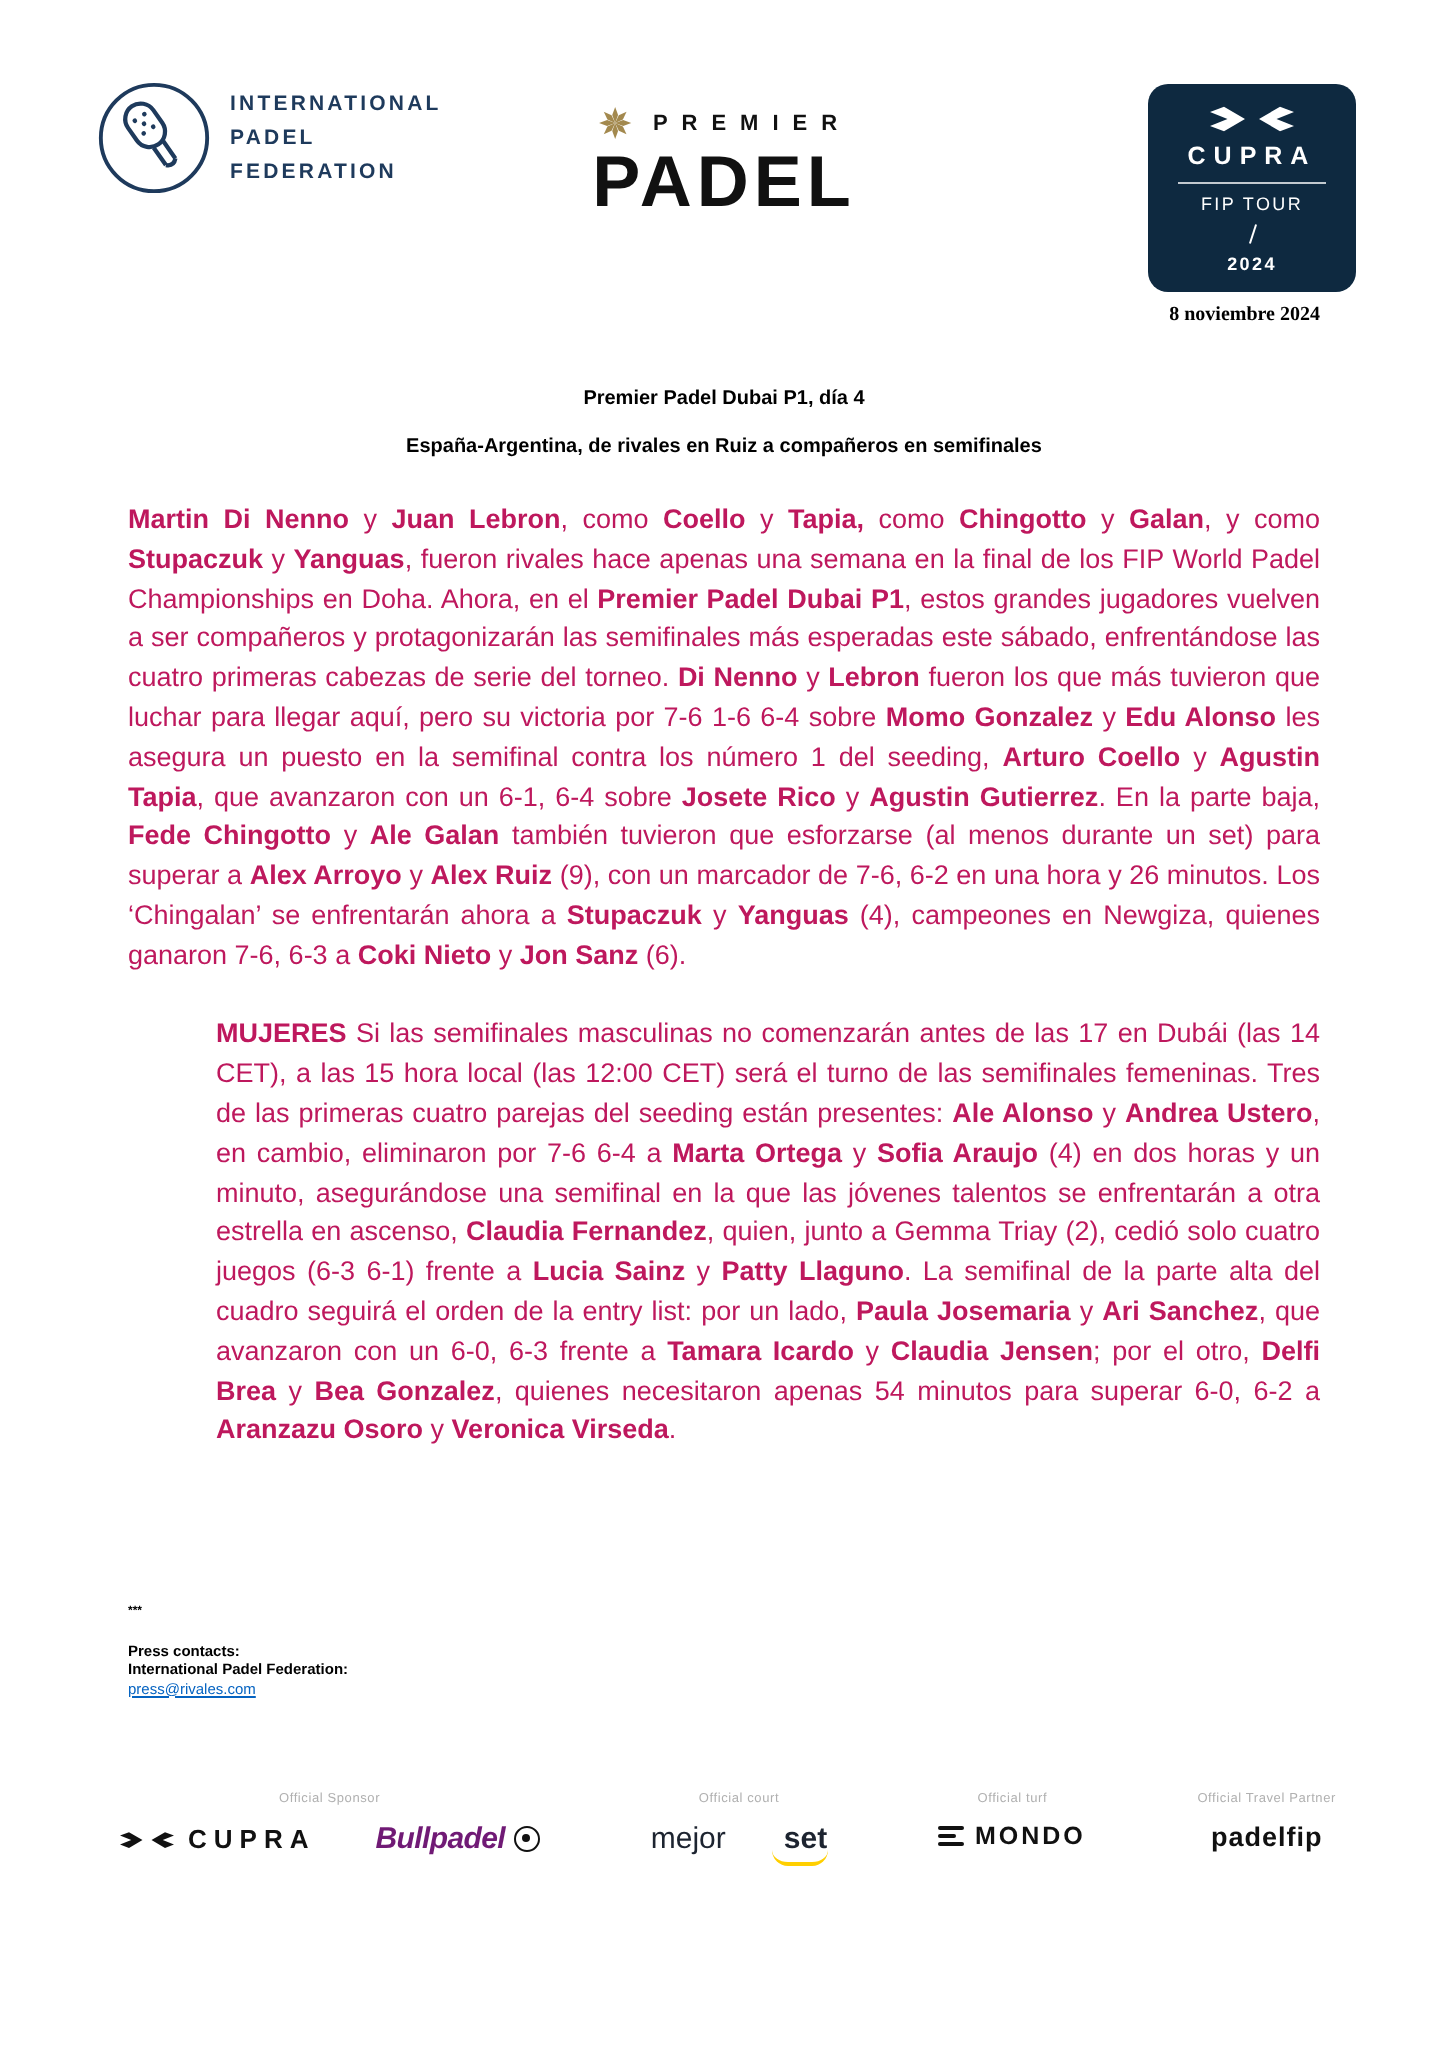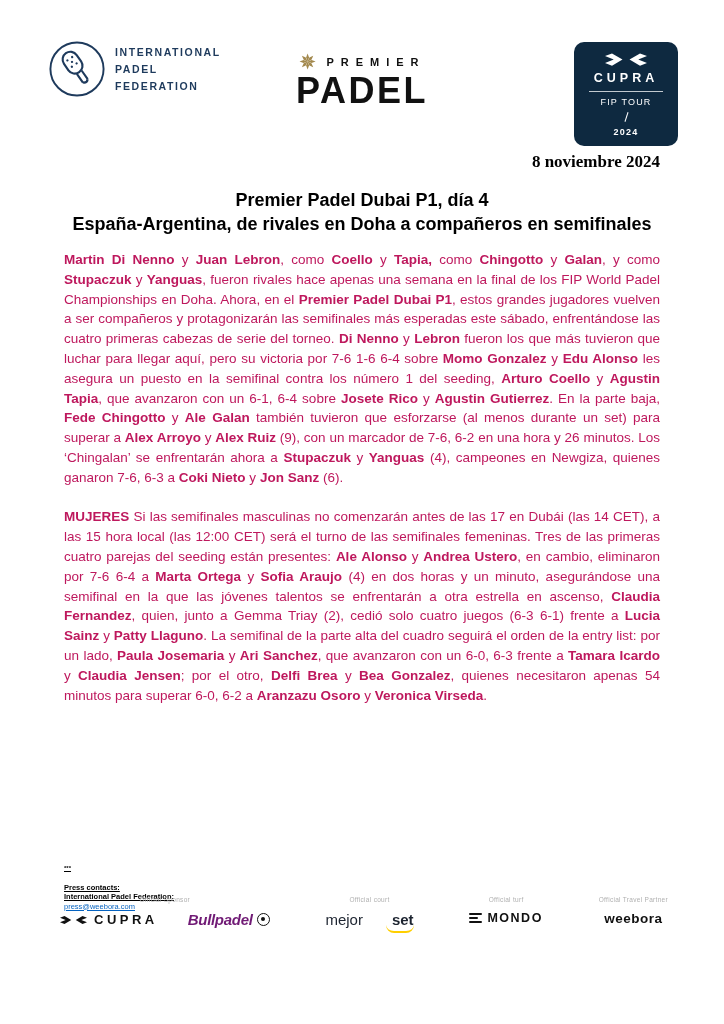--- a/index.html
+++ b/index.html
@@ -34,37 +34,37 @@
   .cupra-badge .emblem { width:42px; height:15px; display:block; margin:0 auto; }
   .cupra-name { font-size:12.5px; font-weight:bold; letter-spacing:4px; margin-top:4px; }
   .cupra-divider { height:1px; background:rgba(255,255,255,.75); margin:6px 9px 5px; }
   .cupra-tour { display:flex; align-items:center; justify-content:center; gap:5px; font-size:9px; letter-spacing:1.2px;flex-direction:column; }
   .cupra-slash { display:inline-block; width:1px; height:10px; background:#fff; transform:rotate(18deg); }
   .cupra-year { font-weight:bold; }
 
   
   .date {
     position:absolute; top:152px; right:64px;
-    font-family:"Liberation Serif", serif; font-weight:bold; font-size:17px; color:#000;
+    font-family:"Liberation Serif", serif; font-weight:bold; font-size:10px; color:#000;
   }
   .title {
     position:absolute; top:188px; left:64px; right:64px;
-    text-align:center; font-size:18px; font-weight:bold; line-height:24px; color:#000;
+    text-align:center; font-size:10px; font-weight:bold; line-height:24px; color:#000;
   }
 
   
   .body-text { position:absolute; top:250px; left:64px; right:64px; }
   .body-text p {
     font-size:13.5px; line-height:19.8px; text-align:justify; color:#be185d;
   }
-  .body-text p + p { margin-top:19.8px; }
+  .body-text p + p { margin-top:19.8px;margin-left:44px; }
   .body-text b { font-weight:bold; }
 
   
-  .contacts { position:absolute; top:864px; left:64px; font-size:7.5px; line-height:9.5px; color:#000;text-decoration:underline; }
+  .contacts { position:absolute; top:802px; left:64px; font-size:7.5px; line-height:9.5px; color:#000; }
   .contacts .stars { font-size:6px; font-weight:bold; margin-bottom:9px; }
   .contacts .lbl { font-weight:bold; }
   .contacts a { color:var(--link-blue, #0563c1); text-decoration:underline; display:inline-block; }
 
   
   .sponsors {
     position:absolute; top:896px; left:60px; right:56px;
     display:flex; justify-content:space-between; align-items:flex-start;
   }
   .sp-group { display:flex; flex-direction:column; align-items:center; gap:8px; }
@@ -151,33 +151,33 @@
       <span>FIP TOUR</span>
       <span class="cupra-slash"></span>
       <span class="cupra-year">2024</span>
     </div>
   </div>
 
   <div class="date">8 noviembre 2024</div>
 
   <h1 class="title">
     <div>Premier Padel Dubai P1, día 4</div>
-    <div>España-Argentina, de rivales en Doha a compañeros en semifinales</div>
+    <div>España-Argentina, de rivales en Ruiz a compañeros en semifinales</div>
   </h1>
 
   <div class="body-text">
     <p><b>Martin Di Nenno</b> y <b>Juan Lebron</b>, como <b>Coello</b> y <b>Tapia,</b> como <b>Chingotto</b> y <b>Galan</b>, y como <b>Stupaczuk</b> y <b>Yanguas</b>, fueron rivales hace apenas una semana en la final de los FIP World Padel Championships en Doha. Ahora, en el <b>Premier Padel Dubai P1</b>, estos grandes jugadores vuelven a ser compañeros y protagonizarán las semifinales más esperadas este sábado, enfrentándose las cuatro primeras cabezas de serie del torneo. <b>Di Nenno</b> y <b>Lebron</b> fueron los que más tuvieron que luchar para llegar aquí, pero su victoria por 7-6 1-6 6-4 sobre <b>Momo Gonzalez</b> y <b>Edu Alonso</b> les asegura un puesto en la semifinal contra los número 1 del seeding, <b>Arturo Coello</b> y <b>Agustin Tapia</b>, que avanzaron con un 6-1, 6-4 sobre <b>Josete Rico</b> y <b>Agustin Gutierrez</b>. En la parte baja, <b>Fede Chingotto</b> y <b>Ale Galan</b> también tuvieron que esforzarse (al menos durante un set) para superar a <b>Alex Arroyo</b> y <b>Alex Ruiz</b> (9), con un marcador de 7-6, 6-2 en una hora y 26 minutos. Los ‘Chingalan’ se enfrentarán ahora a <b>Stupaczuk</b> y <b>Yanguas</b> (4), campeones en Newgiza, quienes ganaron 7-6, 6-3 a <b>Coki Nieto</b> y <b>Jon Sanz</b> (6).</p>
     <p><b>MUJERES</b> Si las semifinales masculinas no comenzarán antes de las 17 en Dubái (las 14 CET), a las 15 hora local (las 12:00 CET) será el turno de las semifinales femeninas. Tres de las primeras cuatro parejas del seeding están presentes: <b>Ale Alonso</b> y <b>Andrea Ustero</b>, en cambio, eliminaron por 7-6 6-4 a <b>Marta Ortega</b> y <b>Sofia Araujo</b> (4) en dos horas y un minuto, asegurándose una semifinal en la que las jóvenes talentos se enfrentarán a otra estrella en ascenso, <b>Claudia Fernandez</b>, quien, junto a Gemma Triay (2), cedió solo cuatro juegos (6-3 6-1) frente a <b>Lucia Sainz</b> y <b>Patty Llaguno</b>. La semifinal de la parte alta del cuadro seguirá el orden de la entry list: por un lado, <b>Paula Josemaria</b> y <b>Ari Sanchez</b>, que avanzaron con un 6-0, 6-3 frente a <b>Tamara Icardo</b> y <b>Claudia Jensen</b>; por el otro, <b>Delfi Brea</b> y <b>Bea Gonzalez</b>, quienes necesitaron apenas 54 minutos para superar 6-0, 6-2 a <b>Aranzazu Osoro</b> y <b>Veronica Virseda</b>.</p>
   </div>
 
   <div class="contacts">
     <div class="stars">***</div>
     <div class="lbl">Press contacts:</div>
     <div class="lbl">International Padel Federation:</div>
-    <a href="#">press@weebora.com</a>
+    <a href="#">press@rivales.com</a>
   </div>
 
   <div class="sponsors">
 
     <div class="sp-group">
       <div class="sp-label">Official Sponsor</div>
       <div class="sp-logos">
         <div class="cupra-sp">
           <svg viewBox="0 0 48 16" aria-hidden="true">
             <path d="M20 8 L8 1 L0 4 L10 8 L0 12 L8 15 Z" fill="#111"></path>
@@ -207,17 +207,17 @@
             <i></i>
             <i></i>
             <i></i>
           </span>
         <span>MONDO</span>
       </div>
     </div>
 
     <div class="sp-group">
       <div class="sp-label">Official Travel Partner</div>
-      <div class="weebora">weebora</div>
+      <div class="weebora">padelfip</div>
     </div>
 
   </div>
 </div>
 
 </body></html>

